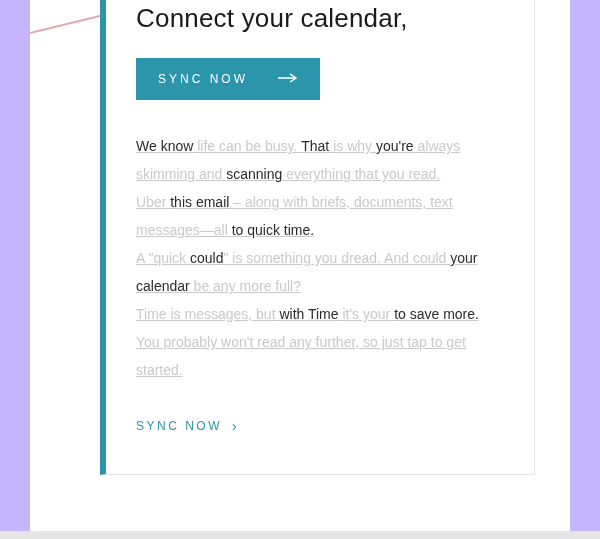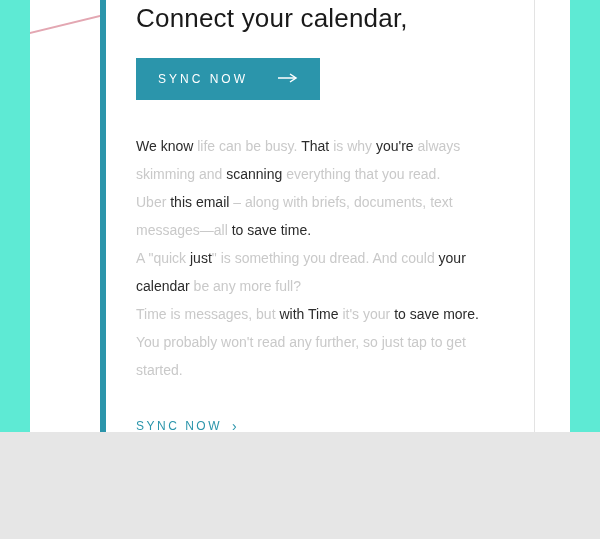--- a/index.html
+++ b/index.html
@@ -1,27 +1,27 @@
 <!DOCTYPE html>
 <html><head>
 <meta charset="utf-8">
 <style>
   html,body{margin:0;padding:0;background:#e6e6e6;font-family:"Helvetica Neue",Helvetica,Arial,sans-serif;-webkit-font-smoothing:antialiased;}
-  .viewport{width:600px;height:432px;margin:0 auto;background:#5eead4;position:relative;overflow:hidden;}
+  .viewport{width:600px;height:531px;margin:0 auto;background:#c4b5fd;position:relative;overflow:hidden;}
   .page{position:absolute;left:30px;right:30px;top:-60px;bottom:-60px;background:#fff;padding:0;}
   
   .art{position:absolute;left:0;right:0;top:0;height:120px;overflow:hidden;}
   .art svg{position:absolute;top:-50px;left:-30px;}
   
   .card-wrap{position:absolute;left:70px;top:30px;right:35px;}
   .card{background:#fff;border:1px solid #e3e3e3;border-left:6px solid #2b95ab;padding:32px 30px 40px 30px;box-sizing:border-box;}
   .headline{font-size:26px;line-height:1.2;font-weight:300;color:#1a1a1a;margin:0 0 24px 0;letter-spacing:.2px;}
   .cta-btn{display:inline-flex;align-items:center;gap:30px;background:#2b95ab;color:#fff;border:0;padding:14px 22px;font-size:12px;letter-spacing:3px;cursor:pointer;margin-bottom:32px;}
   .cta-btn .arrow{display:inline-block;}
-  .body-copy{font-size:14px;line-height:2;color:#c9c9c9;font-weight:300;}
+  .body-copy{font-size:14px;line-height:2;color:#c9c9c9;font-weight:300;text-decoration:underline;}
   .body-copy strong{color:#2b2b2b;font-weight:400;}
   .link{display:inline-flex;align-items:center;gap:10px;color:#2b95ab;font-size:12px;letter-spacing:2.5px;margin-top:34px;cursor:pointer;}
   .link .chev{font-size:14px;}
 </style>
 </head>
 <body>
 
 <div class="viewport">
   <div class="page">
 
@@ -56,22 +56,22 @@
           <span class="arrow">
             <svg width="20" height="10" viewBox="0 0 20 10">
                 <line x1="0" y1="5" x2="17" y2="5" stroke="#fff" stroke-width="1.5"></line>
                 <polyline points="12,1 18,5 12,9" fill="none" stroke="#fff" stroke-width="1.5"></polyline>
               </svg>
           </span>
         </button>
 
         <div class="body-copy">
           <strong>We know </strong><span>life can be busy. </span><strong>That</strong><span> is why </span><strong>you're </strong><span>always skimming and </span><strong>scanning</strong><span> everything that you read.</span><br>
-          <span>Uber </span><strong>this email</strong><span> – along with briefs, documents, text messages—all </span><strong>to save time.</strong><br>
-          <span>A "quick </span><strong>just</strong><span>" is something you dread. And could </span><strong>your calendar</strong><span> be any more full?</span><br>
+          <span>Uber </span><strong>this email</strong><span> – along with briefs, documents, text messages—all </span><strong>to quick time.</strong><br>
+          <span>A "quick </span><strong>could</strong><span>" is something you dread. And could </span><strong>your calendar</strong><span> be any more full?</span><br>
           <span>Time is messages, but </span><strong>with Time</strong><span> it's your </span><strong>to save more.</strong><br>
           <span>You probably won't read any further, so just tap to get started.</span>
         </div>
 
         <a class="link">
           <span>SYNC NOW</span>
           <span class="chev">›</span>
         </a>
 
       </div>

